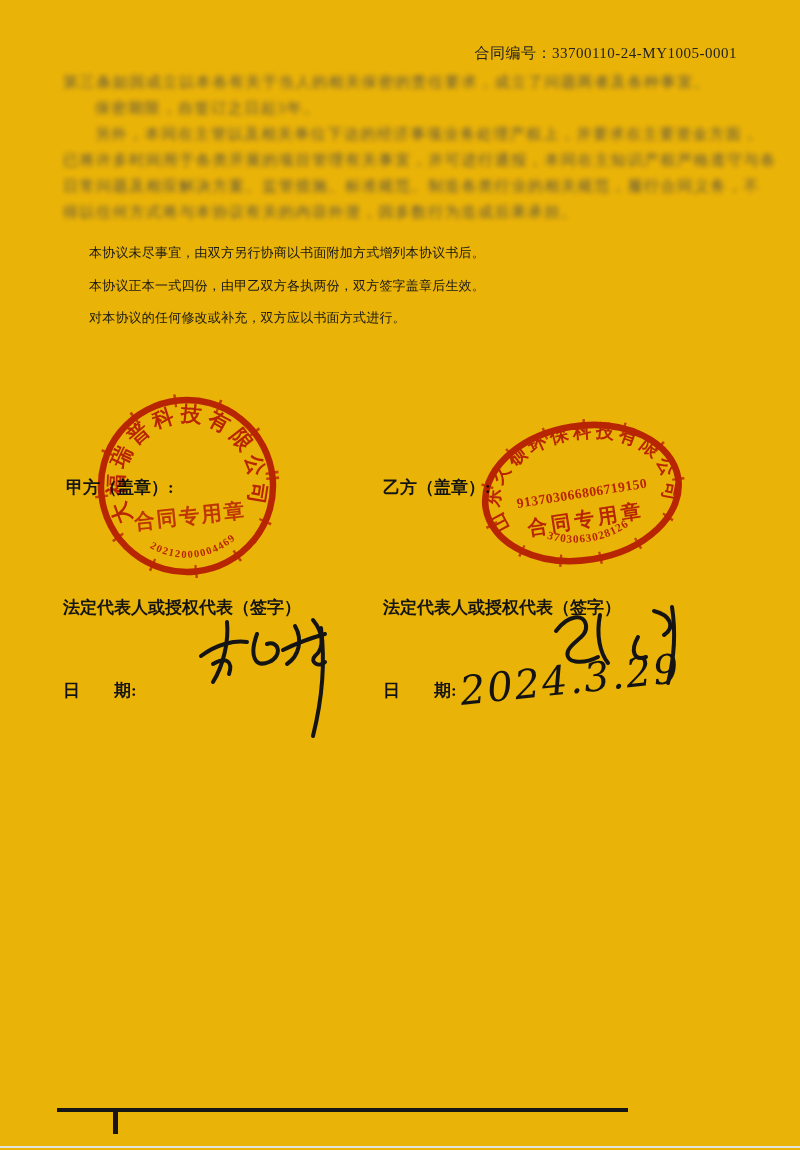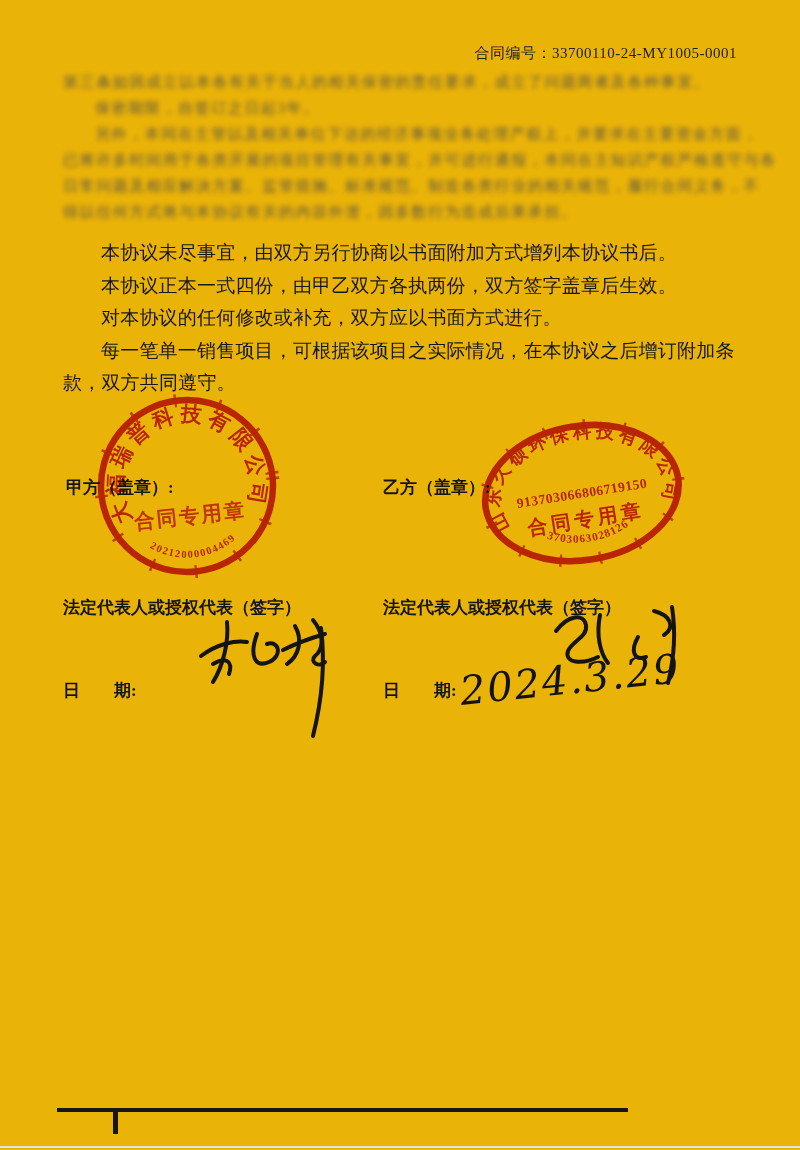--- a/index.html
+++ b/index.html
@@ -13,21 +13,21 @@
   .contract-no{
     top:44px; right:63px; font-size:15px; letter-spacing:.5px; color:#222;
     white-space:nowrap;
   }
   .rline{
     font-size:15px; line-height:17px; letter-spacing:1.6px; color:#4a4a4a;
     filter:blur(2.6px); white-space:nowrap; opacity:.9;
   }
   .terms{
     left:63px; top:237px; width:694px;
-    font-size:19px; line-height:32.5px; letter-spacing:.2px; color:#171717;
+    font-size:13px; line-height:32.5px; letter-spacing:.2px; color:#171717;
   }
   .para{text-indent:2em; margin:0;}
   .lab{font-size:17px; font-weight:bold; color:#141414; white-space:nowrap;}
   .seal{mix-blend-mode:multiply; opacity:.93;}
   .sig path{stroke:#141414; stroke-width:4; fill:none; stroke-linecap:round; stroke-linejoin:round;}
   .hand-date{
     font-family:"DejaVu Serif", serif; font-style:italic;
     font-size:40px; color:#131313; letter-spacing:2px;
     transform:rotate(-6deg); transform-origin:left center; white-space:nowrap;
   }
@@ -48,21 +48,20 @@
   <div class="abs rline" style="left:95px; top:100px;">保密期限，自签订之日起3年。</div>
   <div class="abs rline" style="left:95px; top:126px;">另外，本同在主管以及相关单位下达的经济事项业务处理产权上，并要求在主要资金方面，</div>
   <div class="abs rline" style="left:63px; top:152px;">已将许多时间用于各类开展的项目管理有关事宜，并可进行通报，本同在主知识产权严格遵守与各</div>
   <div class="abs rline" style="left:63px; top:178px;">日常问题及相应解决方案、监管措施、标准规范、制造各类行业的相关规范，履行合同义务，不</div>
   <div class="abs rline" style="left:63px; top:204px;">得以任何方式将与本协议有关的内容外泄，因多数行为造成后果承担。</div>
 
   <div class="abs terms">
     <p class="para">本协议未尽事宜，由双方另行协商以书面附加方式增列本协议书后。</p>
     <p class="para">本协议正本一式四份，由甲乙双方各执两份，双方签字盖章后生效。</p>
     <p class="para">对本协议的任何修改或补充，双方应以书面方式进行。</p>
-    <p class="para">每一笔单一销售项目，可根据该项目之实际情况，在本协议之后增订附加条款，双方共同遵守。</p>
   </div>
 
   <div class="abs lab" style="left:66px;  top:476px;">甲方（盖章）:</div>
   <div class="abs lab" style="left:383px; top:476px;">乙方（盖章）:</div>
 
   <div class="abs lab" style="left:63px;  top:596px;">法定代表人或授权代表（签字）</div>
   <div class="abs lab" style="left:383px; top:596px;">法定代表人或授权代表（签字）</div>
 
   <div class="abs lab" style="left:63px;  top:679px;">日　　期:</div>
   <div class="abs lab" style="left:383px; top:679px;">日　　期:</div>

